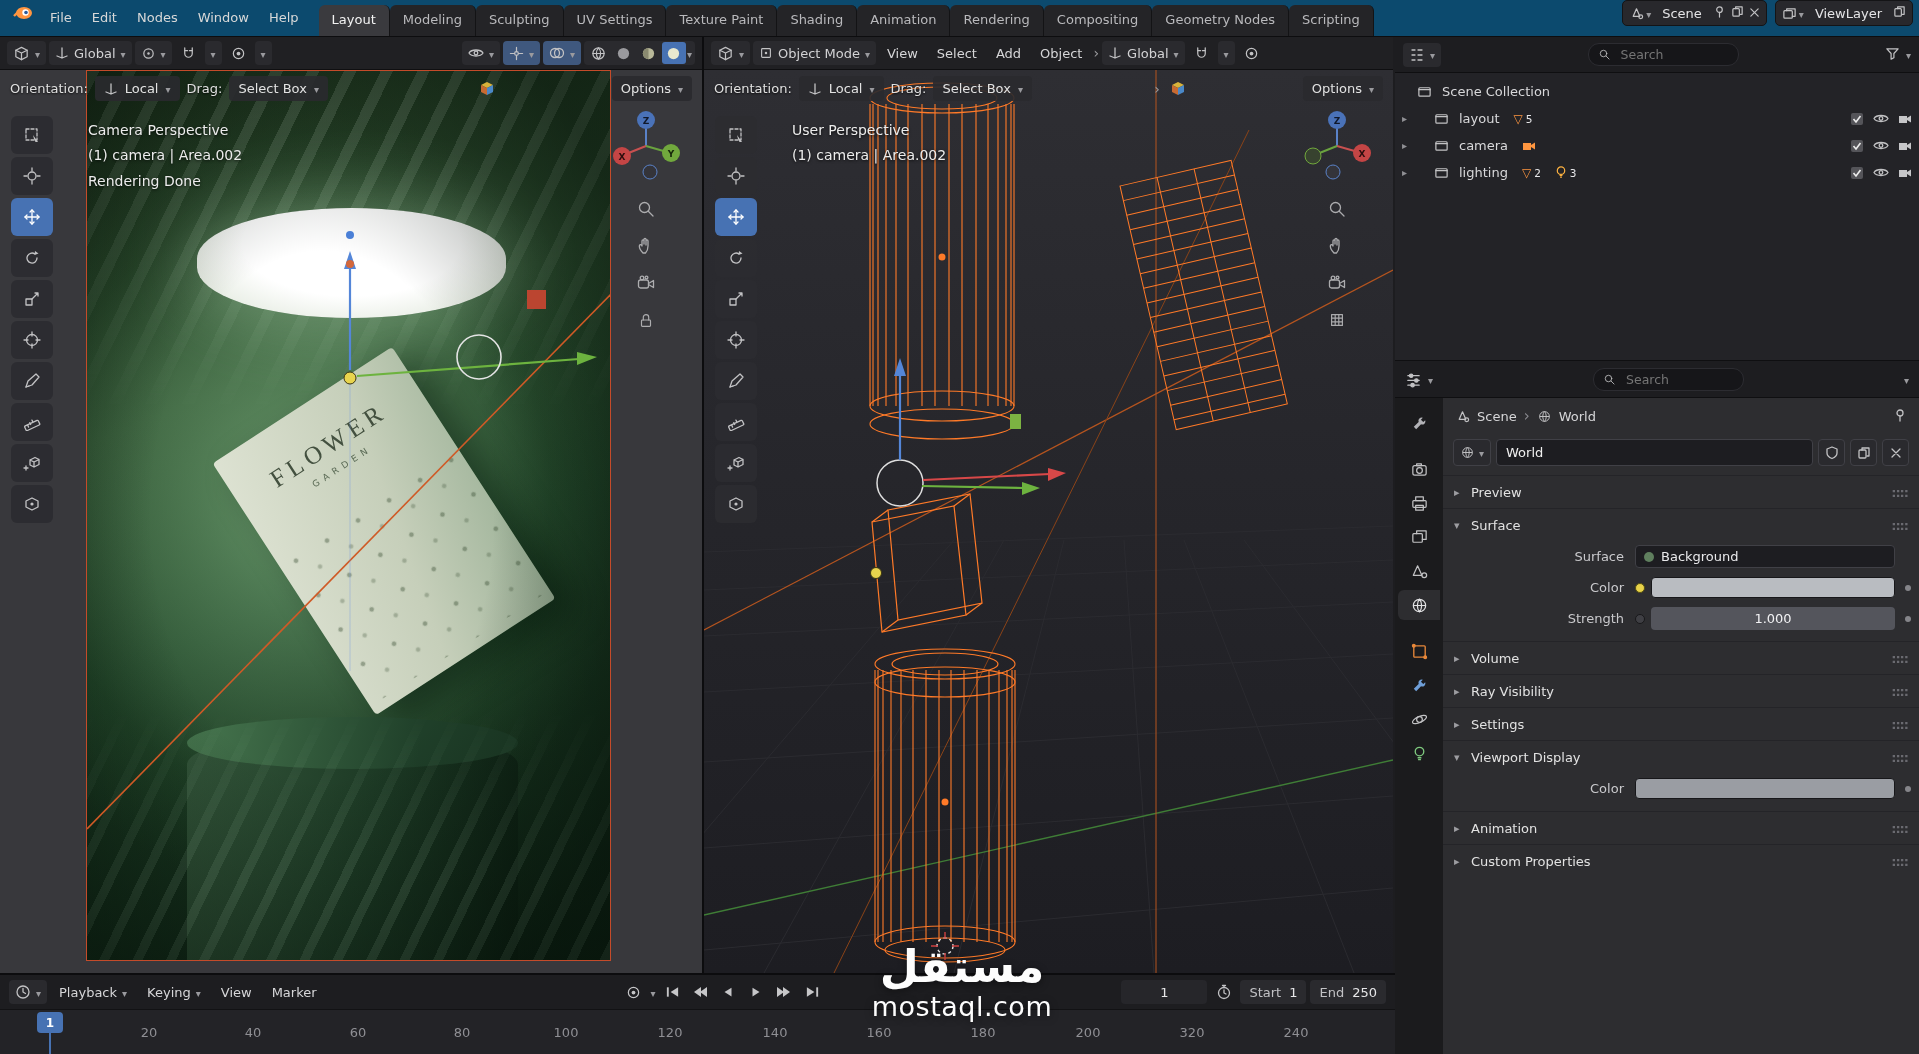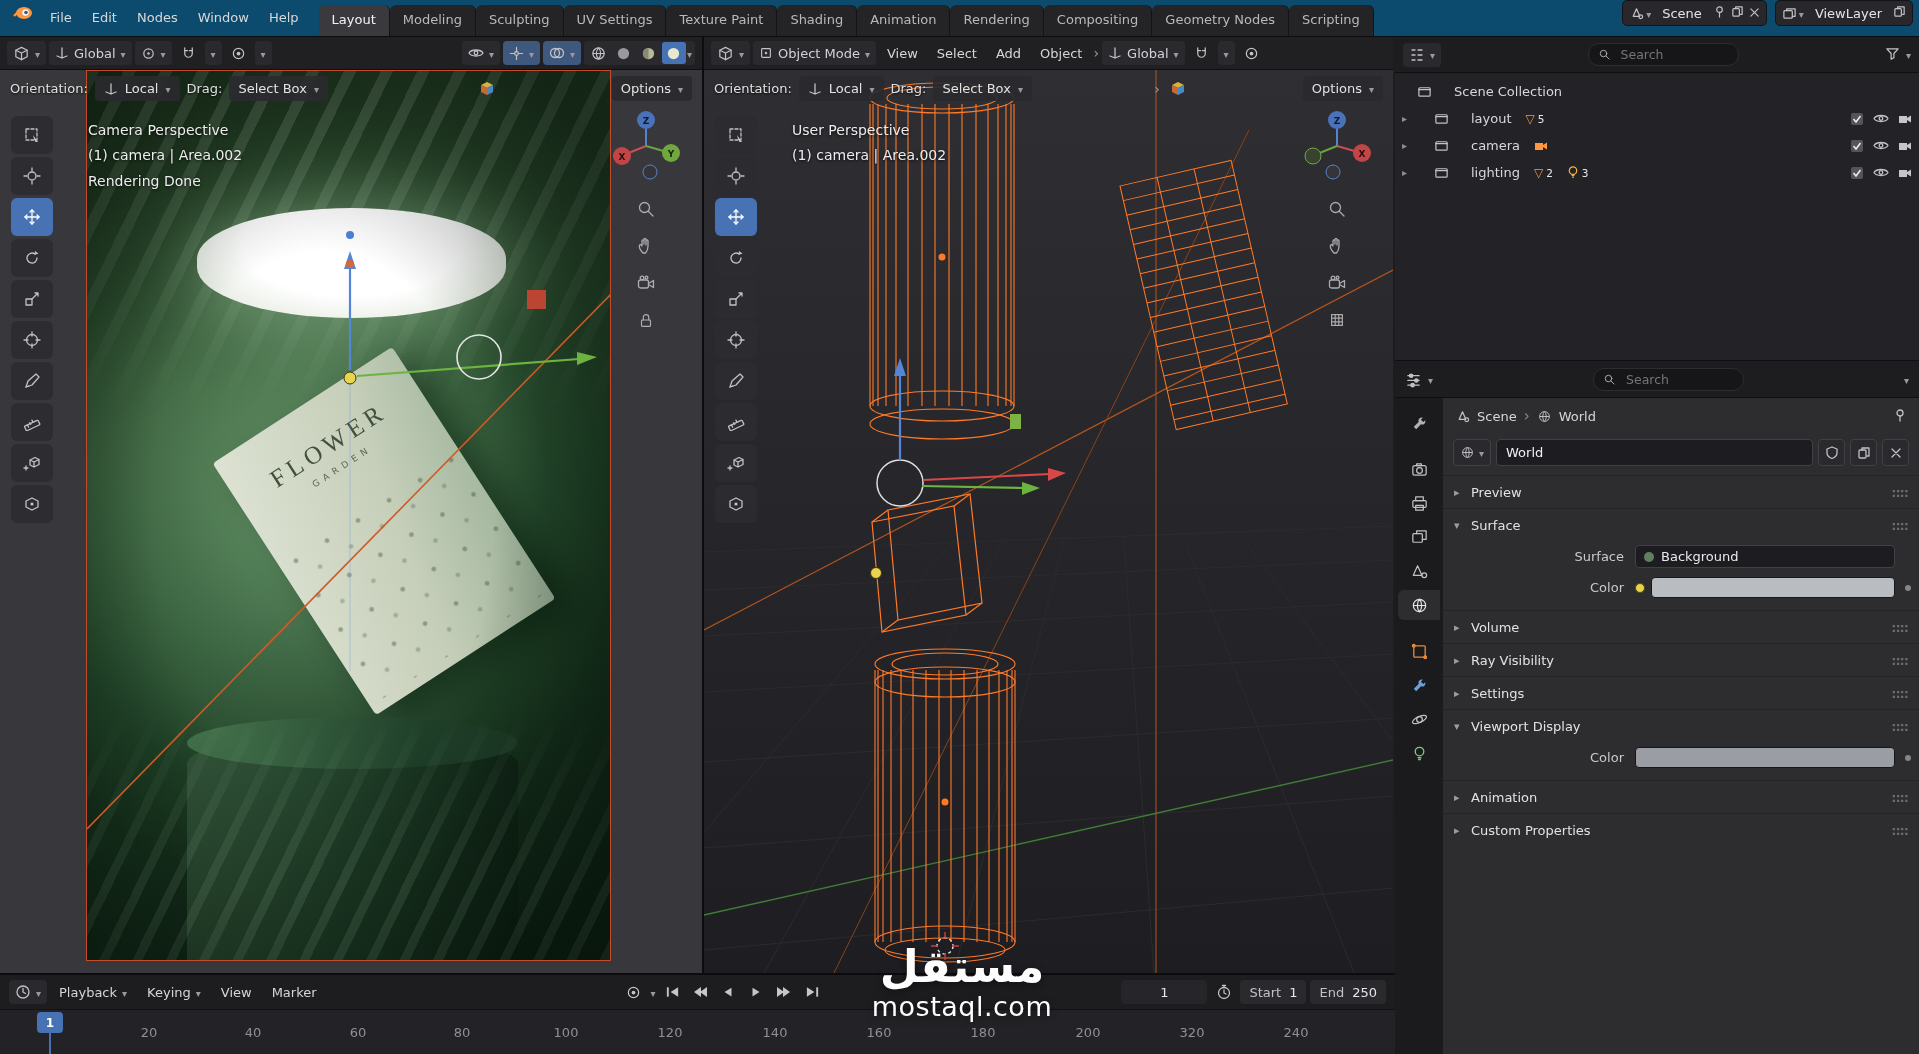--- a/index.html
+++ b/index.html
@@ -90,21 +90,21 @@
 
 
 .rightpanel{width:524px;display:flex;flex-direction:column;background:#1d1d20;}
 .out-header{height:36px;background:#1d1d20;display:flex;align-items:center;gap:6px;padding:0 8px;border-bottom:1px solid #0f0f11;}
 .search-box{display:flex;align-items:center;gap:10px;background:#161619;border:1px solid #2c2c31;border-radius:11px;height:23px;padding:0 9px;}
 .search-box input{background:transparent;border:none;outline:none;color:#dddddd;width:108px;font-size:12.5px;}
 .out-tree{height:288px;background:#232327;padding-top:5px;border-bottom:1px solid #0f0f11;}
 .out-row{display:flex;align-items:center;height:27px;padding:0 7px;color:#d8d8da;}
 .out-row .expand{width:15px;color:#8f8f94;font-size:10px;}
 .out-row .indent{width:17px;}
-.out-label{padding-left:22px;}
+.out-label{padding-left:10px;}
 .badges{display:flex;align-items:center;gap:2px;margin-left:14px;color:#ff9640;font-size:12px;}
 .badges .num{color:#e8e8ea;font-size:10.5px;margin-left:1px;}
 .out-toggles{margin-left:auto;display:flex;gap:9px;align-items:center;}
 
 .properties{flex:1;display:flex;flex-direction:column;min-height:0;}
 .prop-header{height:37px;background:#1d1d20;display:flex;align-items:center;gap:6px;padding:0 10px;border-bottom:1px solid #0f0f11;}
 .prop-body{flex:1;display:flex;min-height:0;}
 .prop-tabs{width:48px;background:#1b1b1d;display:flex;flex-direction:column;align-items:center;padding-top:10px;gap:4px;}
 .ptab{width:42px;height:30px;display:flex;align-items:center;justify-content:center;border-radius:6px 0 0 6px;}
 .ptab.active{background:#2d2d30;}
@@ -1119,20 +1119,30 @@
               </div>
             </div>
             <div class="prop-row">
               <span class="prop-label">Color</span>
               <div class="prop-value">
                 <span class="socket yellow"></span>
                 <div class="w-color"></div>
                 <span class="deco-dot"></span>
               </div>
             </div>
+            <div class="prop-row">
+              <span class="prop-label">Strength</span>
+              <div class="prop-value">
+                <span class="socket gray"></span>
+                <div class="w-slider">
+                    <span>1.000</span>
+                  </div>
+                <span class="deco-dot"></span>
+              </div>
+            </div>
             <div class="panel-pad"></div>
             <div class="panel-h">
               <span class="arr">▸</span>
               <span>Volume</span>
               <div class="flex-spacer"></div>
                 <span class="grip"></span>
             </div>
             <div class="panel-h">
               <span class="arr">▸</span>
               <span>Ray Visibility</span>

